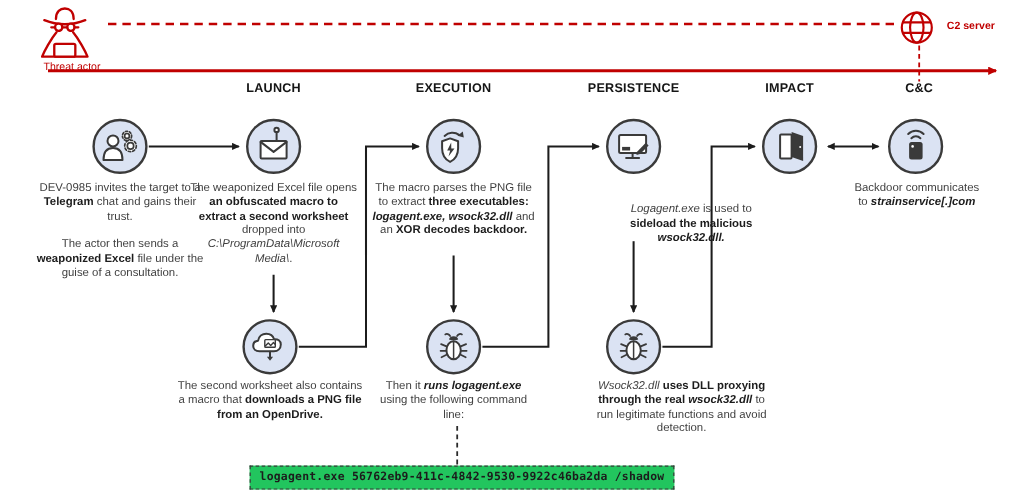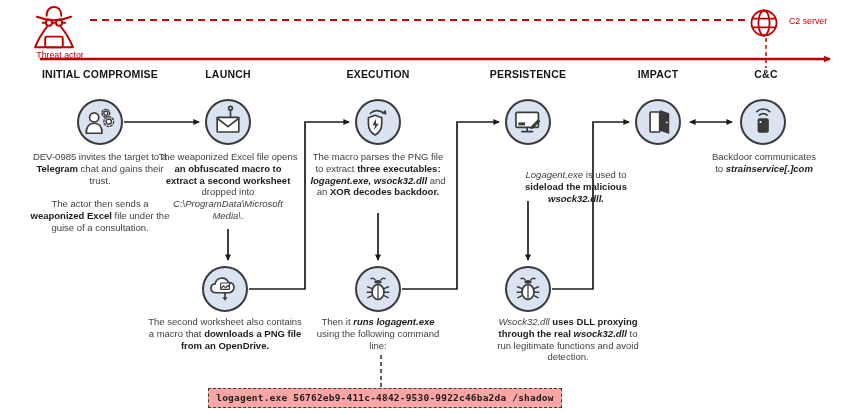--- a/index.html
+++ b/index.html
@@ -17,28 +17,28 @@
     position:absolute;width:46px;height:46px;border-radius:50%;
     background:#dbe3f3;border:2px solid #3a3a3a;box-sizing:border-box;
     display:flex;align-items:center;justify-content:center;
   }
   .desc{
     position:absolute;font-size:9.5px;line-height:1.24;text-align:center;color:#3f3f3f;
   }
   .desc b{color:#1c1c1c;text-align:right;}
   .cmd-box{
     position:absolute;left:208px;top:388px;width:354px;height:20px;
-    border:1.6px dashed #3a3a3a;box-sizing:border-box;background:#fca5a5;
+    border:1.6px dashed #3a3a3a;box-sizing:border-box;background:#22c55e;
     font-family:"DejaVu Sans Mono","Liberation Mono",monospace;
     font-size:9.5px;font-weight:bold;color:#1c1c1c;text-align:center;line-height:17px;letter-spacing:.2px;
   }
   .actor-wrap{position:absolute;left:22px;top:2px;width:76px;text-align:center;}
   .red-label{font-size:8.8px;font-weight:normal;color:#c00000;}
   .c2-wrap{position:absolute;left:746px;top:5px;width:40px;}
-  .c2-label{position:absolute;left:789px;top:16px;font-size:8.8px;font-weight:normal;color:#c00000;white-space:nowrap;}
+  .c2-label{position:absolute;left:789px;top:16px;font-size:8.8px;font-weight:bold;color:#c00000;white-space:nowrap;}
 </style>
 </head>
 <body>
 
 <div class="canvas">
 
   <svg class="overlay" viewBox="0 0 850 412">
     <defs>
       <marker id="ah" markerWidth="8" markerHeight="8" refX="5.6" refY="3" orient="auto" markerUnits="userSpaceOnUse">
         <path d="M0,0 L6.5,3 L0,6" fill="#1c1c1c"></path>
@@ -81,21 +81,20 @@
 
   <div class="c2-wrap">
     <svg width="36" height="36" viewBox="0 0 36 36" stroke="#c00000" stroke-width="1.8" fill="none">
       <circle cx="18" cy="18" r="12.5" fill="#fff"></circle>
       <ellipse cx="18" cy="18" rx="5.6" ry="12.5"></ellipse>
       <path d="M6.4,13.6 h23.2 M6.4,22.4 h23.2"></path>
     </svg>
   </div>
   <div class="c2-label">C2 server</div>
 
-  <div class="stage-header" style="left:20px;">INITIAL COMPROMISE</div>
   <div class="stage-header" style="left:148px;">LAUNCH</div>
   <div class="stage-header" style="left:448px;">PERSISTENCE</div>
   <div class="stage-header" style="left:298px;">EXECUTION</div>
   <div class="stage-header" style="left:686px;">C&amp;C</div>
   <div class="stage-header" style="left:578px;">IMPACT</div>
 
   <div class="icon-circle" style="left:77px;top:99px;">
     <svg width="40" height="40" viewBox="0 0 48 48" stroke="#3a3a3a" stroke-width="2" fill="none" stroke-linecap="round" stroke-linejoin="round">
       <circle cx="17" cy="18.5" r="5.5" fill="#fff"></circle>
       <path d="M7.5,37.5 c0,-9 4.5,-12 9.5,-12 c5,0 9.5,3 9.5,12 z" fill="#fff"></path>

